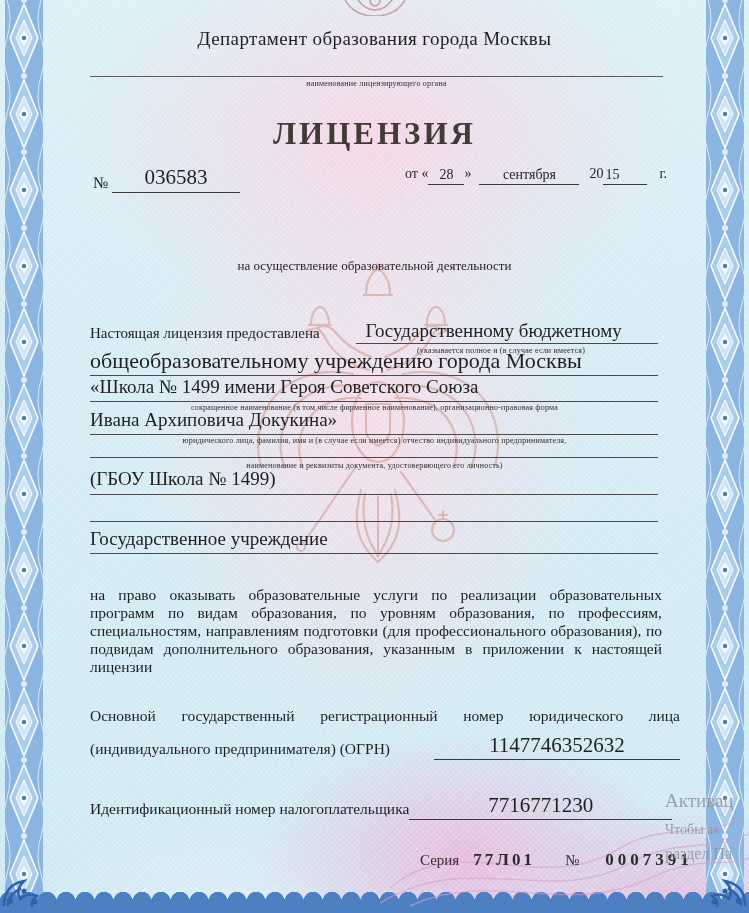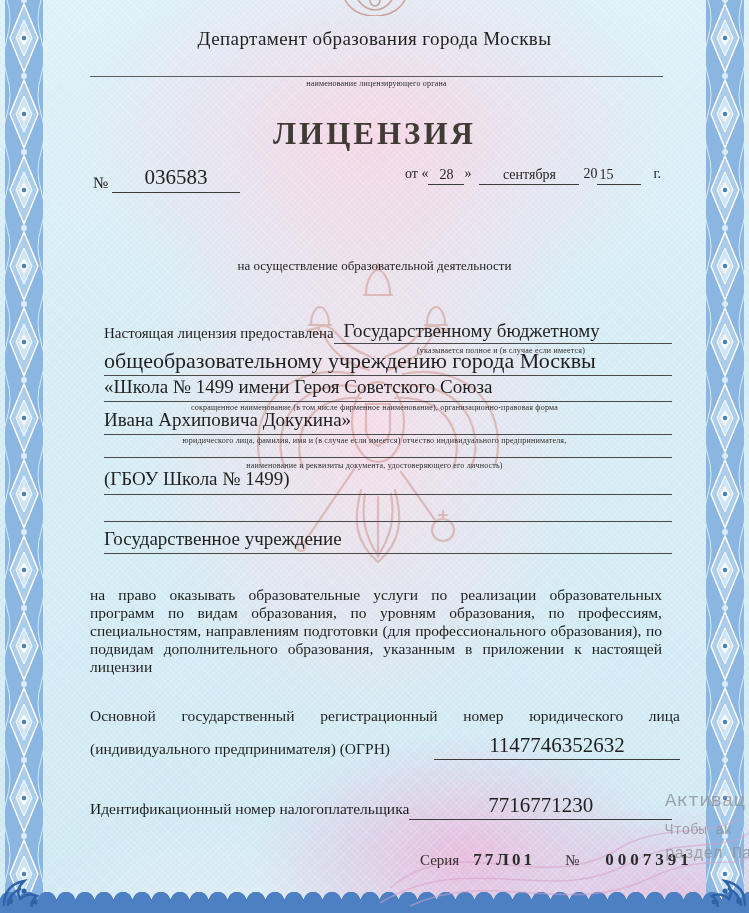--- a/index.html
+++ b/index.html
@@ -30,21 +30,21 @@
     border-bottom:1.5px solid #3a3a3a;padding-bottom:2px;}
   .date-row{left:405px;top:166px;display:flex;align-items:flex-end;}
   .date-sm{font-size:14px;padding-bottom:3px;text-align:right;}
   .date-lg{font-size:14px;border-bottom:1.5px solid #3a3a3a;text-align:center;padding-bottom:1px;}
   .d-day{width:36px;}
   .d-month{width:100px;margin-left:8px;}
   .d-year{width:42px;text-align:left;padding-left:2px;}
   .d-g{margin-left:12px;}
   .subtitle{top:258px;font-size:13px;}
   
-  .field{left:104px;width:568px;border-bottom:1px solid #4a4a4a;}
+  .field{left:90px;width:568px;border-bottom:1px solid #4a4a4a;gap:36px;}
   .g-row1{top:314px;display:flex;align-items:flex-end;height:30px;}
   .g-lead{font-size:15px;white-space:nowrap;padding-bottom:2px;}
   .g-val-inline{flex:1;font-size:19px;border-bottom:1px solid #4a4a4a;padding:0 0 1px 10px;white-space:nowrap;}
   .g-row1{border-bottom:none;}
   .cap1{left:345px;top:346px;width:312px;text-align:center;}
   .g-row2{top:348px;height:27px;font-size:22px;}
   .g-row3{top:376px;height:25px;font-size:19px;}
   .cap3{top:403px;}
   .g-row4{top:409px;height:25px;font-size:19px;}
   .cap4{top:436px;}
@@ -61,21 +61,21 @@
   .ogrn2 .lbl,.inn-row .lbl{font-size:15.5px;white-space:nowrap;padding-bottom:2px;}
   .big-num{flex:1;font-size:21px;border-bottom:1.5px solid #3a3a3a;text-align:center;padding-bottom:1px;white-space:nowrap;}
   .inn-row{left:90px;top:790px;width:582px;display:flex;align-items:flex-end;height:30px;}
   
   .series-row{left:420px;top:850px;display:flex;align-items:baseline;}
   .series-lbl{font-size:15px;color:#33302e;}
   .series-val{font-size:17px;font-weight:bold;letter-spacing:3px;margin-left:14px;color:#2b2b2b;}
   .series-no{font-size:15px;margin-left:30px;color:#33302e;}
   .series-num{font-size:17px;font-weight:bold;letter-spacing:4px;margin-left:26px;color:#2b2b2b;}
   
-  .ovwm{font-family:Liberation Mono, monospace;color:rgba(140,145,150,.8);white-space:nowrap;}
+  .ovwm{font-family:Liberation Serif, serif;color:rgba(140,145,150,.8);white-space:nowrap;}
   .ovwm1{left:665px;top:790px;font-size:19px;}
   .ovwm2{left:665px;top:822px;font-size:14px;}
   .ovwm3{left:665px;top:845px;font-size:16px;}
   
   .band{top:0;height:100%;width:38px;}
   .band-left{left:5px;}
   .band-right{left:706px;}
   .band-bottom{left:0;right:0;bottom:0;height:14px;background:#4d80c3;}
   .band-bottom::before{content:"";position:absolute;left:0;right:0;top:-8px;height:9px;
     background-image:radial-gradient(circle at 9px 10px, #4d80c3 9px, rgba(0,0,0,0) 9.5px);
@@ -187,21 +187,21 @@
   <div class="abs centered doc-title">ЛИЦЕНЗИЯ</div>
 
   <div class="abs num-label">№</div>
   <div class="abs num-value">036583</div>
 
   <div class="abs date-row">
     <span class="date-sm">от «</span>
     <span class="date-lg d-day">28</span>
     <span class="date-sm">»</span>
     <span class="date-lg d-month">сентября</span>
-    <span class="date-sm" style="margin-left:4px;">20</span>
+    <span class="date-sm" style="margin-left:10px;">20</span>
     <span class="date-lg d-year">15</span>
     <span class="date-sm d-g">г.</span>
   </div>
 
   <div class="abs centered subtitle">на осуществление образовательной деятельности</div>
 
   <div class="abs field g-row1">
     <span class="g-lead">Настоящая лицензия предоставлена</span>
     <span class="g-val-inline">Государственному бюджетному</span>
   </div>

